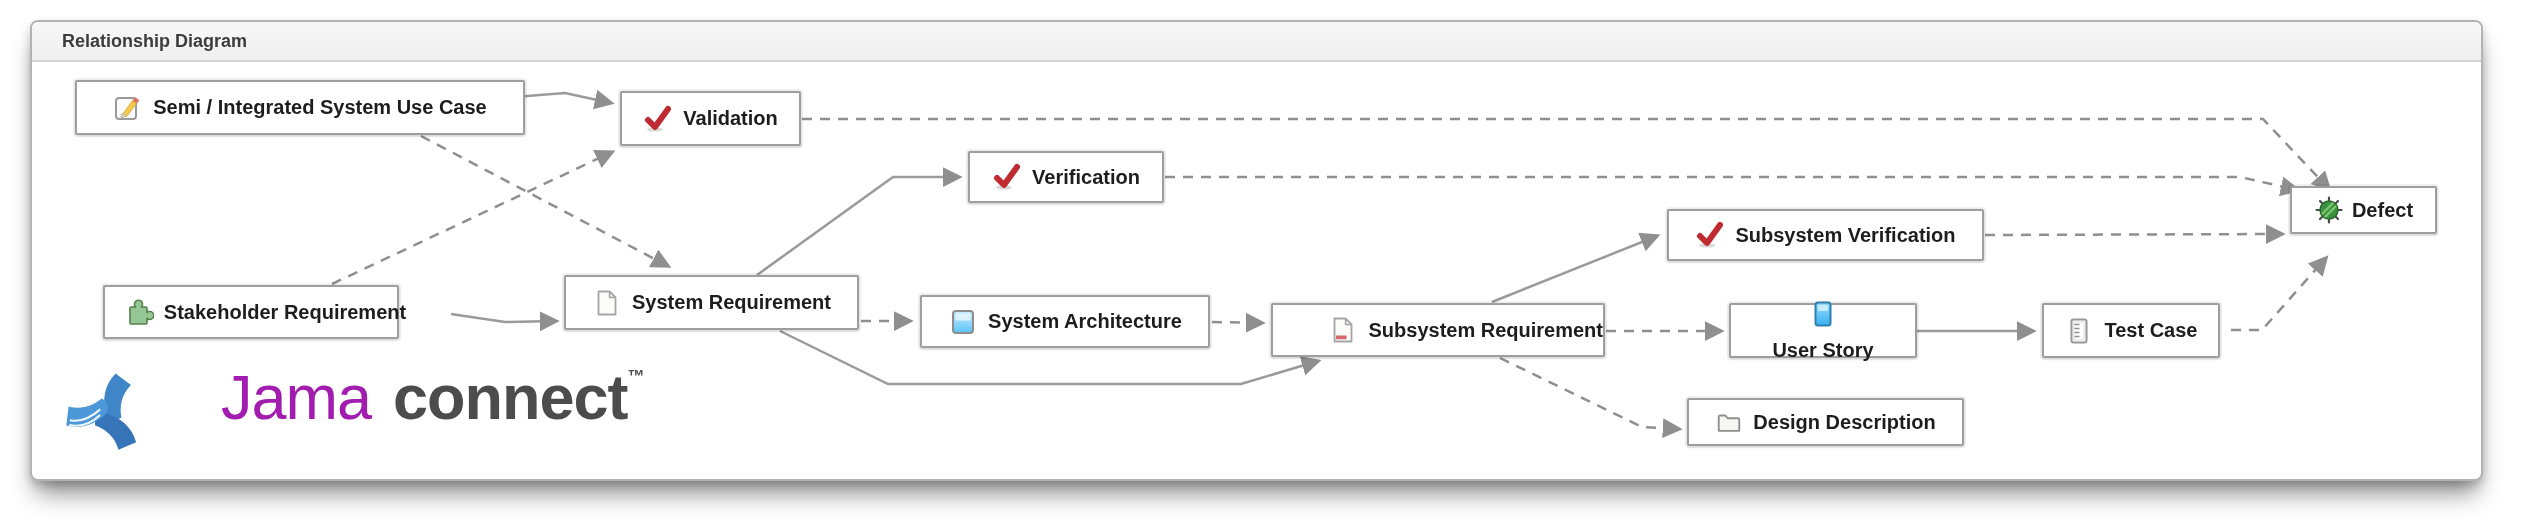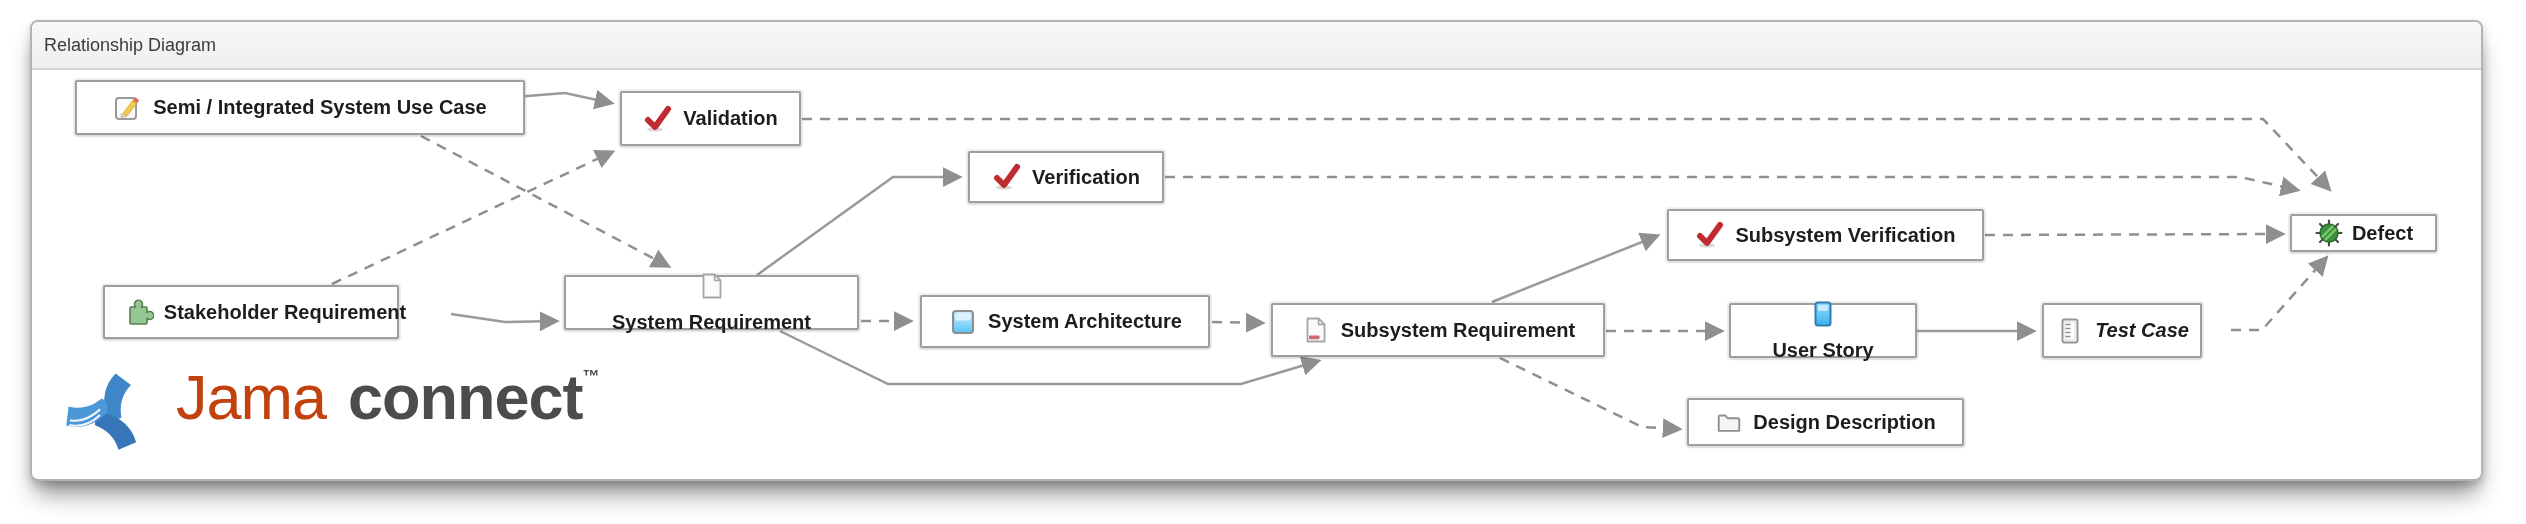--- a/index.html
+++ b/index.html
@@ -8,44 +8,44 @@
     font-family:"Liberation Sans",sans-serif;background:#ffffff;
   }
   
   .panel{
     position:absolute;left:30px;top:20px;width:2453px;height:461px;
     background:#ffffff;border:2px solid #b3b3b3;border-radius:8px;
     box-shadow:0 18px 24px -6px rgba(0,0,0,.45),0 4px 10px rgba(0,0,0,.18);
     box-sizing:border-box;
   }
   .panel-header{
-    position:absolute;left:0;top:0;right:0;height:48px;
+    position:absolute;left:0;top:0;right:0;height:40px;
     background:linear-gradient(#f8f8f8,#efefef);
     border-bottom:2px solid #d4d4d4;border-radius:6px 6px 0 0;
-    display:flex;align-items:center;box-sizing:border-box;padding-left:12px;
+    display:flex;align-items:center;box-sizing:border-box;padding-left:30px;font-weight:bold;
   }
   .panel-title{font-size:18px;color:#3c3c3c;}
   
   svg.wires{position:absolute;left:0;top:0;width:2526px;height:524px;pointer-events:none;}
   .wire-solid{fill:none;stroke:#9a9a9a;stroke-width:2.5;}
   .wire-dashed{fill:none;stroke:#8f8f8f;stroke-width:2.5;stroke-dasharray:10 8;}
   
   .node{
     position:absolute;box-sizing:border-box;background:#ffffff;
     border:2px solid #9e9e9e;border-radius:2px;
     display:flex;align-items:center;justify-content:center;gap:10px;
     font-size:20px;font-weight:700;color:#1d1d1d;white-space:nowrap;
     box-shadow:0 0 0 2px rgba(0,0,0,.05),0 1px 3px rgba(0,0,0,.15);
     cursor:pointer;
   }
   .node svg{flex:0 0 auto;display:block;}
   
   .logo{position:absolute;left:58px;top:360px;display:flex;align-items:flex-start;gap:22px;}
   .logo-text{display:flex;align-items:flex-start;margin-top:6px;line-height:1;}
-  .logo-jama{font-size:63px;font-weight:400;color:#c2410c;letter-spacing:-1px;}
+  .logo-jama{font-size:63px;font-weight:400;color:#a21caf;letter-spacing:-1px;margin-left:45px;}
   .logo-connect{font-size:63px;font-weight:700;color:#4c4c4c;letter-spacing:-1px;margin-left:22px;}
   .logo-tm{font-size:17px;font-weight:700;color:#4c4c4c;margin-top:2px;}
 </style>
 </head>
 <body>
 
 <div id="stage">
   <div class="panel">
     <div class="panel-header">
       <span class="panel-title">Relationship Diagram</span>
@@ -113,37 +113,37 @@
     <span>Verification</span>
   </div>
 
   <div class="node" style="left:103px;top:285px;width:296px;height:54px;padding-left:28px;">
     <svg width="30" height="30" viewBox="0 0 30 30">
       <path d="M6 11 a1 1 0 0 1 1 -1 h4.6 a4 4 0 1 1 5.8 0 H22 a1 1 0 0 1 1 1 v4.6 a4 4 0 1 1 0 5.8 V26 a1 1 0 0 1 -1 1 H7 a1 1 0 0 1 -1 -1 Z" fill="#94c794" stroke="#54804e" stroke-width="1.6" stroke-linejoin="round"></path>
     </svg>
     <span>Stakeholder Requirement</span>
   </div>
 
-  <div class="node" style="left:564px;top:275px;width:295px;height:55px;flex-direction:column;">
+  <div class="node" style="left:564px;top:275px;width:295px;height:55px;">
     <svg width="30" height="30" viewBox="0 0 30 30">
       <path d="M6.5 3.5 h11 l6 6 v17 h-17 z" fill="#fbfbfa" stroke="#a5a5a5" stroke-width="1.8" stroke-linejoin="round"></path>
       <path d="M17.5 3.5 v6 h6 z" fill="#e9e9e7" stroke="#a5a5a5" stroke-width="1.4" stroke-linejoin="round"></path>
     </svg>
     <span>System Requirement</span>
   </div>
 
   <div class="node" style="left:920px;top:295px;width:290px;height:53px;text-align:right;">
     <svg width="30" height="30" viewBox="0 0 30 30">
       <rect x="5" y="4" width="20" height="22" rx="3" fill="url(#gradArch)" stroke="#8e8e8e" stroke-width="2"></rect>
       <rect x="7.5" y="6.5" width="15" height="7" rx="1.5" fill="#e4f6ff" opacity=".85"></rect>
     </svg>
     <span>System Architecture</span>
   </div>
 
-  <div class="node" style="left:1271px;top:303px;width:334px;height:54px;">
+  <div class="node" style="left:1271px;top:303px;width:334px;height:54px;justify-content:flex-end;">
     <svg width="30" height="30" viewBox="0 0 30 30">
       <path d="M6.5 3.5 h11 l6 6 v17 h-17 z" fill="#fbfbfa" stroke="#a5a5a5" stroke-width="1.8" stroke-linejoin="round"></path>
       <path d="M17.5 3.5 v6 h6 z" fill="#e9e9e7" stroke="#a5a5a5" stroke-width="1.4" stroke-linejoin="round"></path>
       <rect x="8" y="20.5" width="10.5" height="3.8" rx="0.8" fill="#d2666b"></rect>
     </svg>
     <span>Subsystem Requirement</span>
   </div>
 
   <div class="node" style="left:1667px;top:209px;width:317px;height:52px;">
     <svg width="30" height="30" viewBox="0 0 30 30">
@@ -154,37 +154,37 @@
   </div>
 
   <div class="node" style="left:1729px;top:303px;width:188px;height:55px;flex-direction:column;">
     <svg width="30" height="30" viewBox="0 0 30 30">
       <rect x="7.5" y="3.5" width="15" height="23" rx="2.5" fill="url(#gradStory)" stroke="#2f7fae" stroke-width="2"></rect>
       <rect x="10" y="6" width="10" height="6" rx="1.5" fill="#cdeeff" opacity=".9"></rect>
     </svg>
     <span>User Story</span>
   </div>
 
-  <div class="node" style="left:2042px;top:303px;width:160px;height:55px;font-style:italic;">
+  <div class="node" style="left:2042px;top:303px;width:178px;height:55px;">
     <svg width="30" height="30" viewBox="0 0 30 30">
       <rect x="7.5" y="3.5" width="15" height="23" rx="2" fill="#ffffff" stroke="#969696" stroke-width="2"></rect>
       <rect x="10" y="6" width="10" height="18" fill="none" stroke="#dcdcdc" stroke-width="1"></rect>
       <path d="M10.5 8.5 h5 M10.5 12.5 h5 M10.5 16.5 h5 M10.5 20.5 h5" stroke="#8f8f8f" stroke-width="1.6"></path>
     </svg>
     <span>Test Case</span>
   </div>
 
   <div class="node" style="left:1687px;top:398px;width:277px;height:48px;">
     <svg width="28" height="28" viewBox="0 0 30 30">
       <path d="M4 24.5 V9.5 A1.5 1.5 0 0 1 5.5 8 H11 l2.5 3 H24.5 A1.5 1.5 0 0 1 26 12.5 V24.5 Z" fill="#f6f6f3" stroke="#8f8f8f" stroke-width="2" stroke-linejoin="round"></path>
     </svg>
     <span>Design Description</span>
   </div>
 
-  <div class="node" style="left:2290px;top:214px;width:147px;height:38px;gap:8px;">
+  <div class="node" style="left:2290px;top:186px;width:147px;height:48px;gap:8px;">
     <svg width="30" height="30" viewBox="0 0 30 30">
       <g stroke="#4a4a4a" stroke-width="2.2" stroke-linecap="round">
         <path d="M15 2.5 V6.5 M15 27.5 V23.5 M2.5 15 H6.5 M27.5 15 H23.5 M6 6 L9 9 M24 6 L21 9 M6 24 L9 21 M24 24 L21 21"></path>
       </g>
       <circle cx="15" cy="15" r="9" fill="#3c9140" stroke="#2c6b30" stroke-width="1.5"></circle>
       <path d="M8.5 18.5 L18.5 8.5 M11.5 21.5 L21.5 11.5" stroke="#7cc96e" stroke-width="2.4" stroke-linecap="round"></path>
     </svg>
     <span>Defect</span>
   </div>
 

